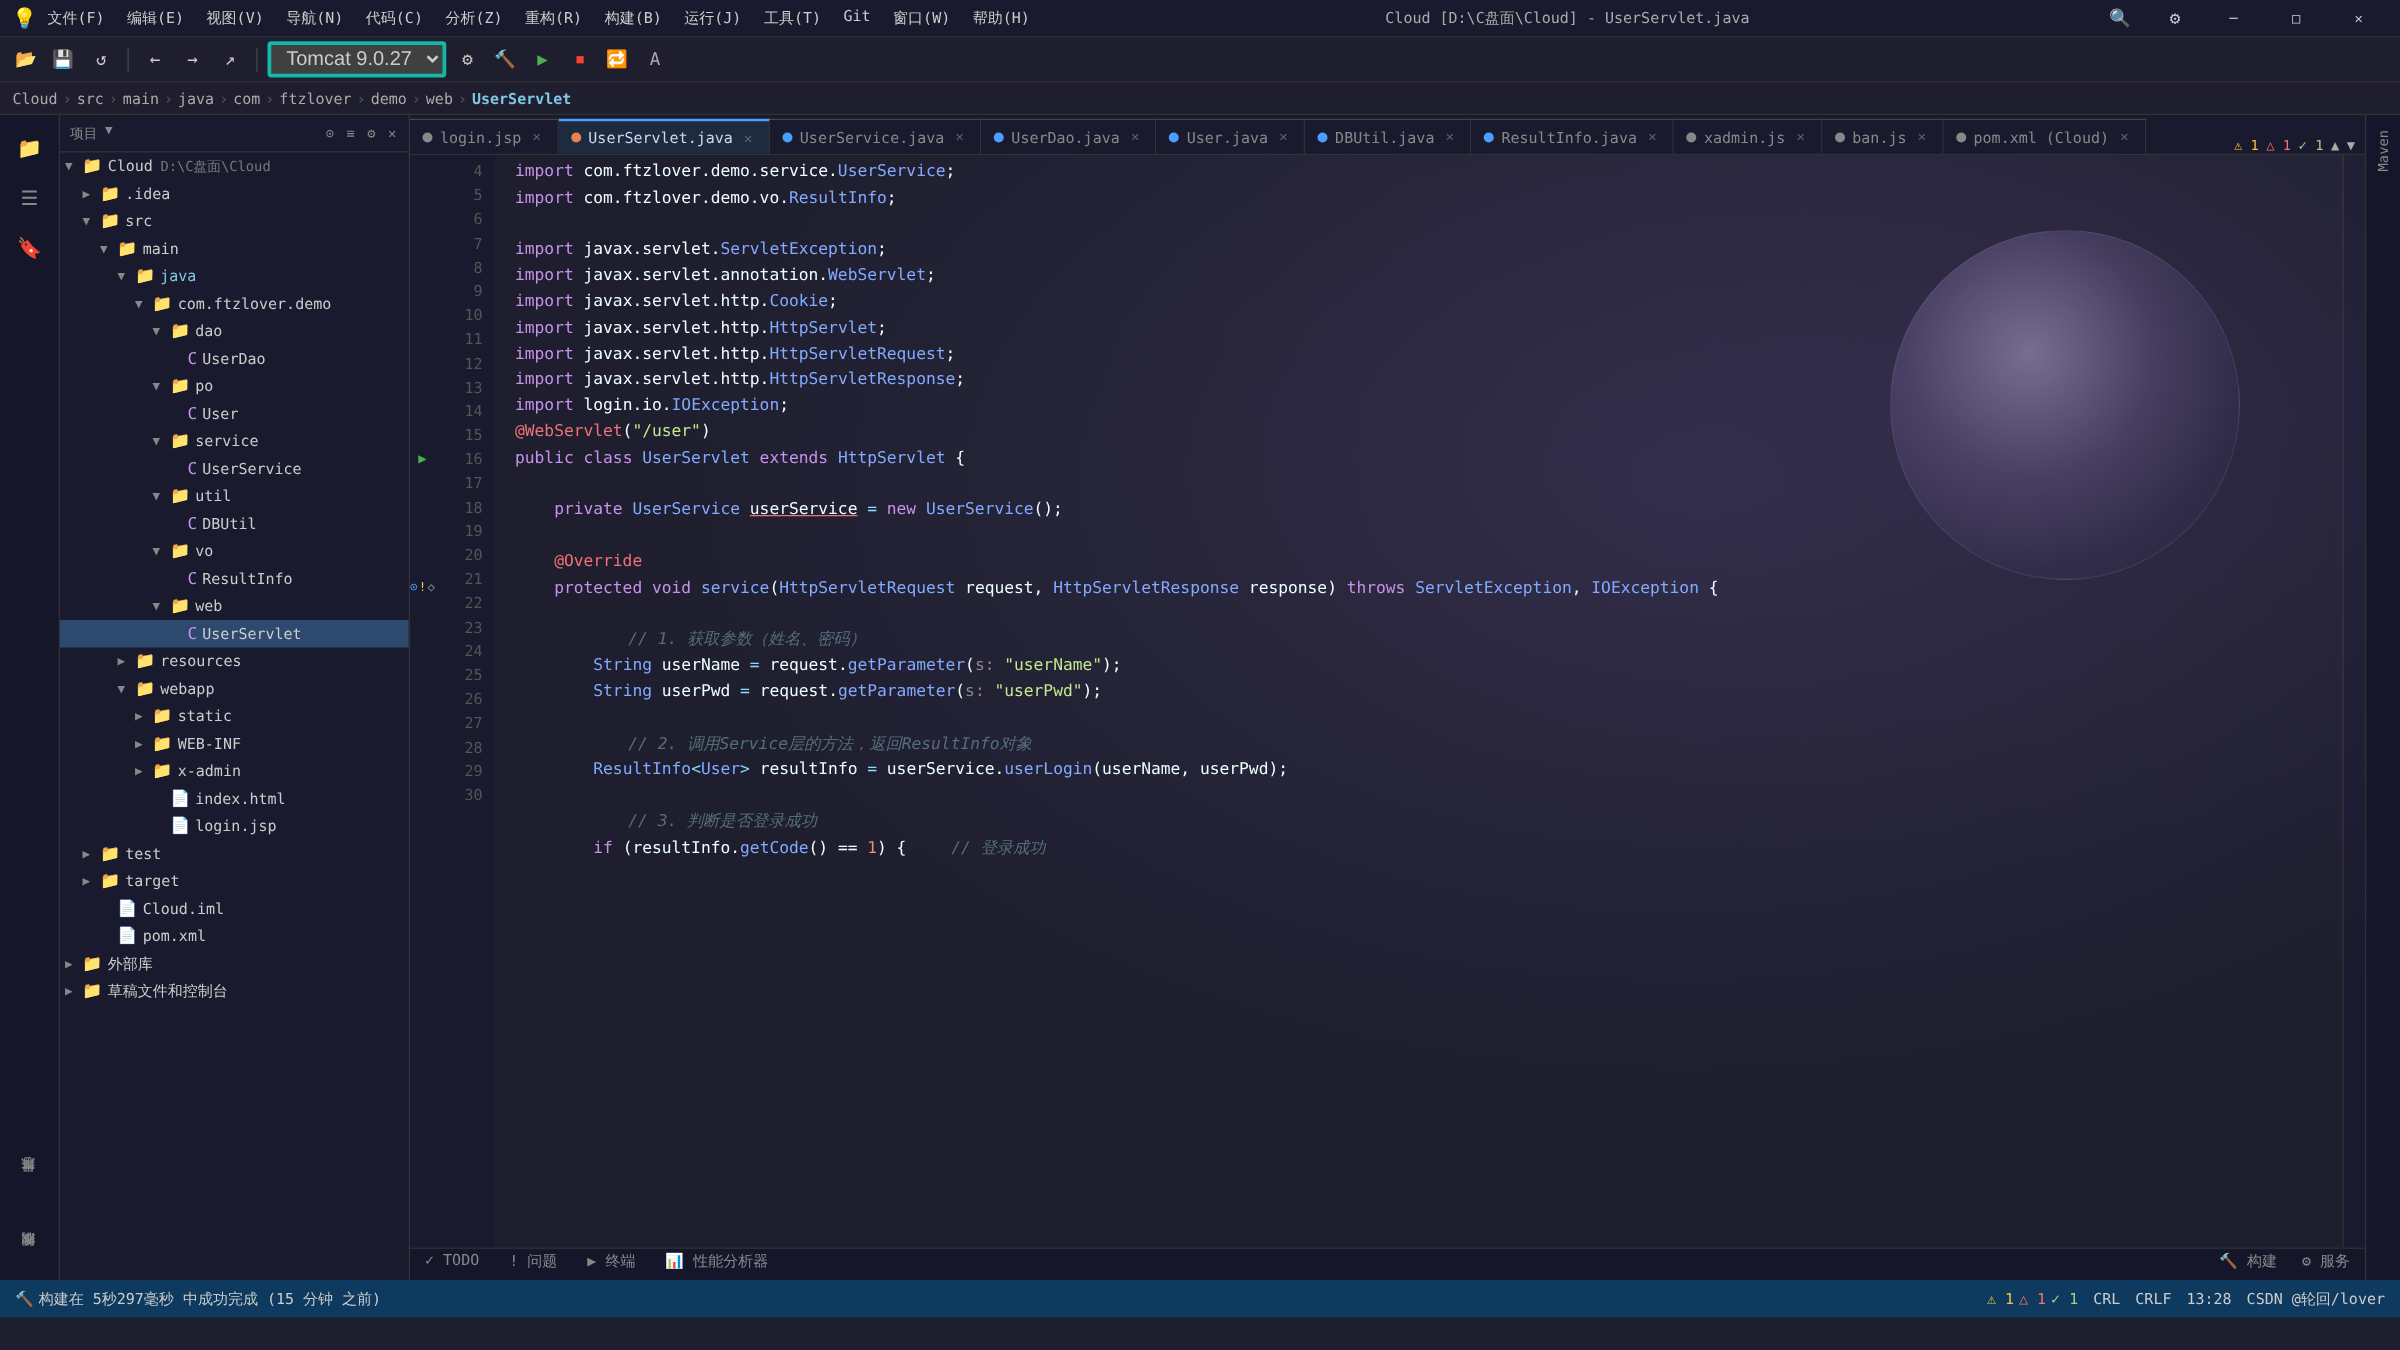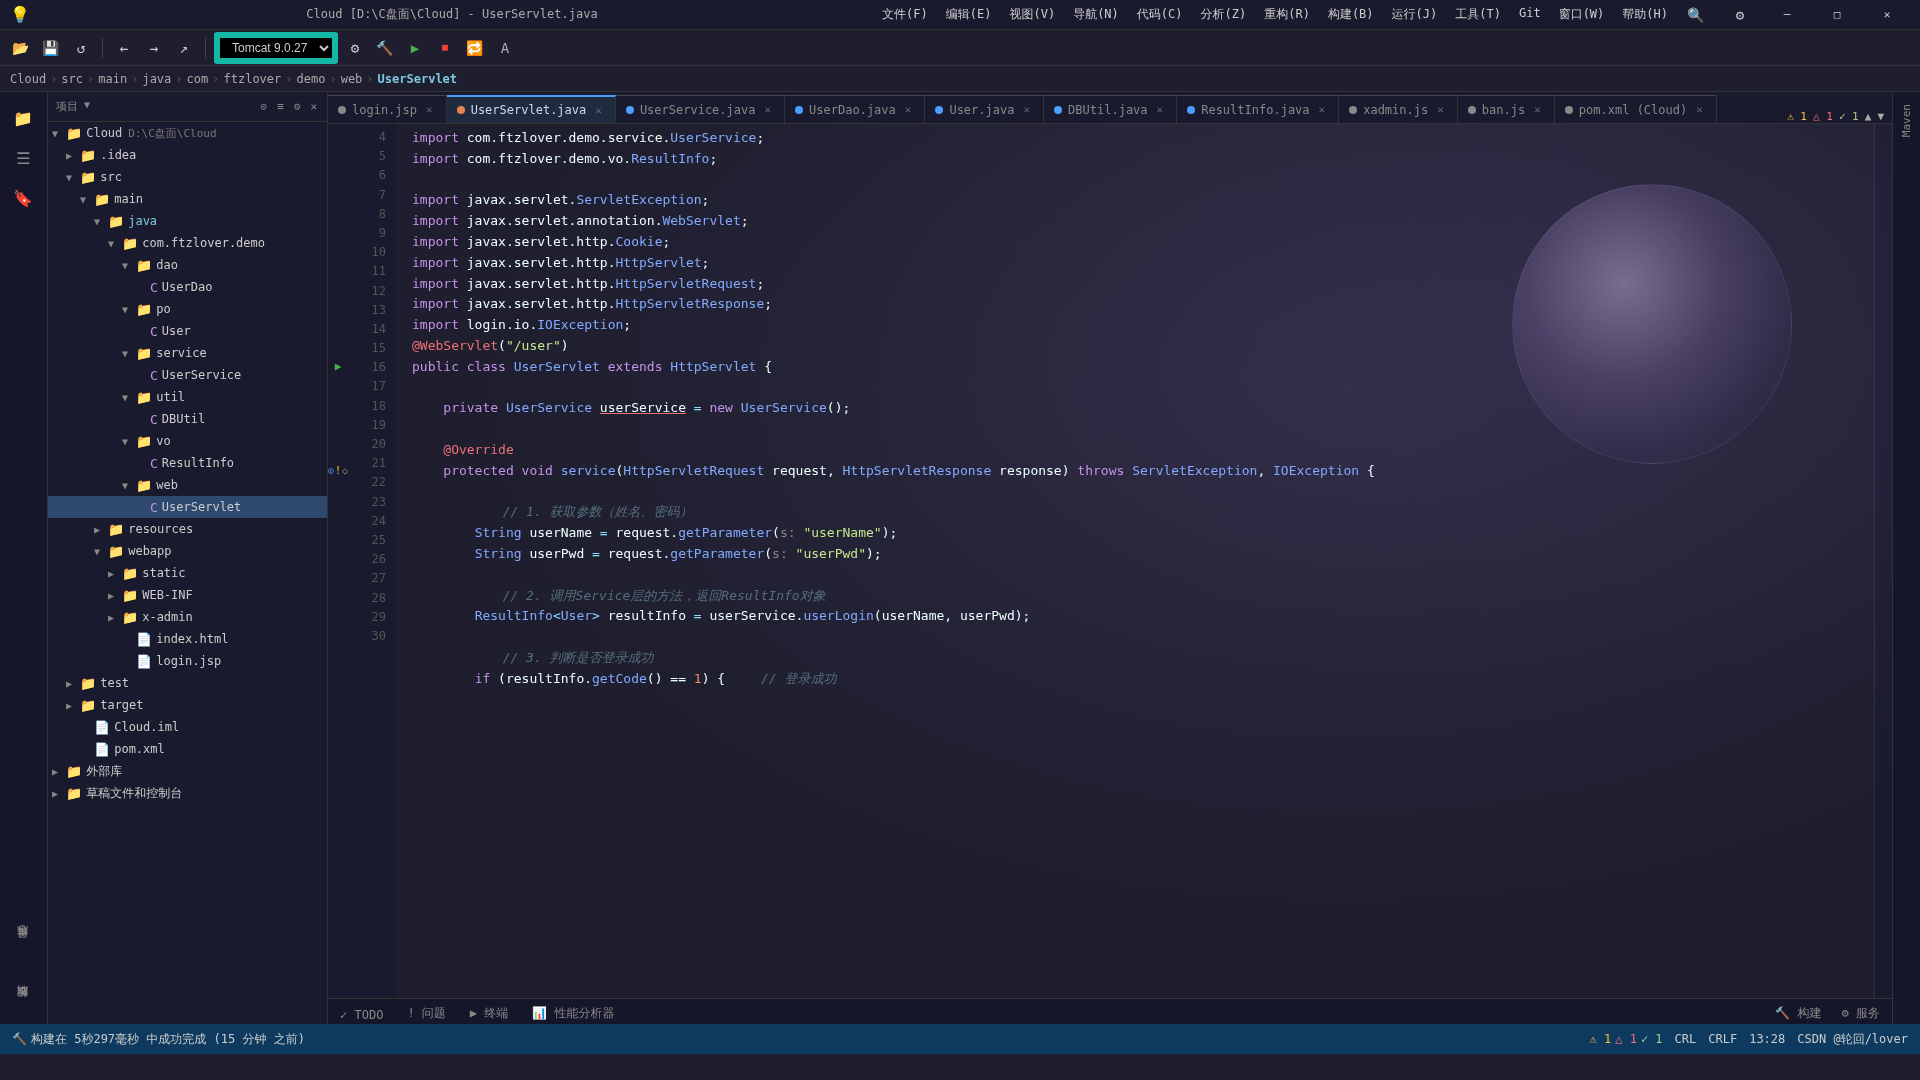--- a/index.html
+++ b/index.html
@@ -80,25 +80,25 @@
       color: #ccc;
       font-size: 14px;
     }
     .toolbar-separator {
       width: 1px;
       height: 20px;
       background: #444;
       margin: 0 4px;
     }
     #tomcat-selector {
-      background: #000000;
-      border: 6px solid #14b8a6;
+      background: #404040;
+      border: 3px solid #14b8a6;
       color: #ccc;
       padding: 2px 8px;
-      font-size: 12px;
+      font-size: 16px;
       border-radius: 3px;
       cursor: pointer;
     }
 
     
     #breadcrumb {
       height: 26px;
       background: #1e1e2e;
       display: flex;
       align-items: center;
@@ -327,21 +327,21 @@
       width: 18px;
       background: #1a1a2e;
       border-left: 1px solid #333;
     }
 
     
     #bottom-tabs {
       height: 26px;
       background: #16162a;
       display: flex;
-      align-items: flex-end;
+      align-items: flex-start;
       padding: 0 8px;
       gap: 16px;
       border-top: 1px solid #333;
       font-size: 12px;
       color: #888;
     }
     .bottom-tab {
       cursor: pointer;
       padding: 2px 4px;
     }
@@ -385,36 +385,36 @@
       font-size: 11px;
     }
   </style>
 </head>
 <body>
 
 <div id="titlebar">
   <div id="titlebar-left">
     <span style="font-size:16px;">💡</span>
   </div>
-  <div id="titlebar-title">Cloud [D:\C盘面\Cloud] - UserServlet.java</div>
   <div id="titlebar-menu">
     <span>文件(F)</span>
     <span>编辑(E)</span>
     <span>视图(V)</span>
     <span>导航(N)</span>
     <span>代码(C)</span>
     <span>分析(Z)</span>
     <span>重构(R)</span>
     <span>构建(B)</span>
     <span>运行(J)</span>
     <span>工具(T)</span>
     <span>Git</span>
     <span>窗口(W)</span>
     <span>帮助(H)</span>
   </div>
+  <div id="titlebar-title">Cloud [D:\C盘面\Cloud] - UserServlet.java</div>
   <div id="titlebar-controls">
     <span style="width:40px;height:30px;display:flex;align-items:center;justify-content:center;cursor:pointer;color:#ccc;font-size:14px;">🔍</span>
     <span style="width:40px;height:30px;display:flex;align-items:center;justify-content:center;cursor:pointer;color:#ccc;font-size:14px;">⚙</span>
     <div class="win-btn">─</div>
     <div class="win-btn">□</div>
     <div class="win-btn close">✕</div>
   </div>
 </div>
 
 <div id="toolbar">

